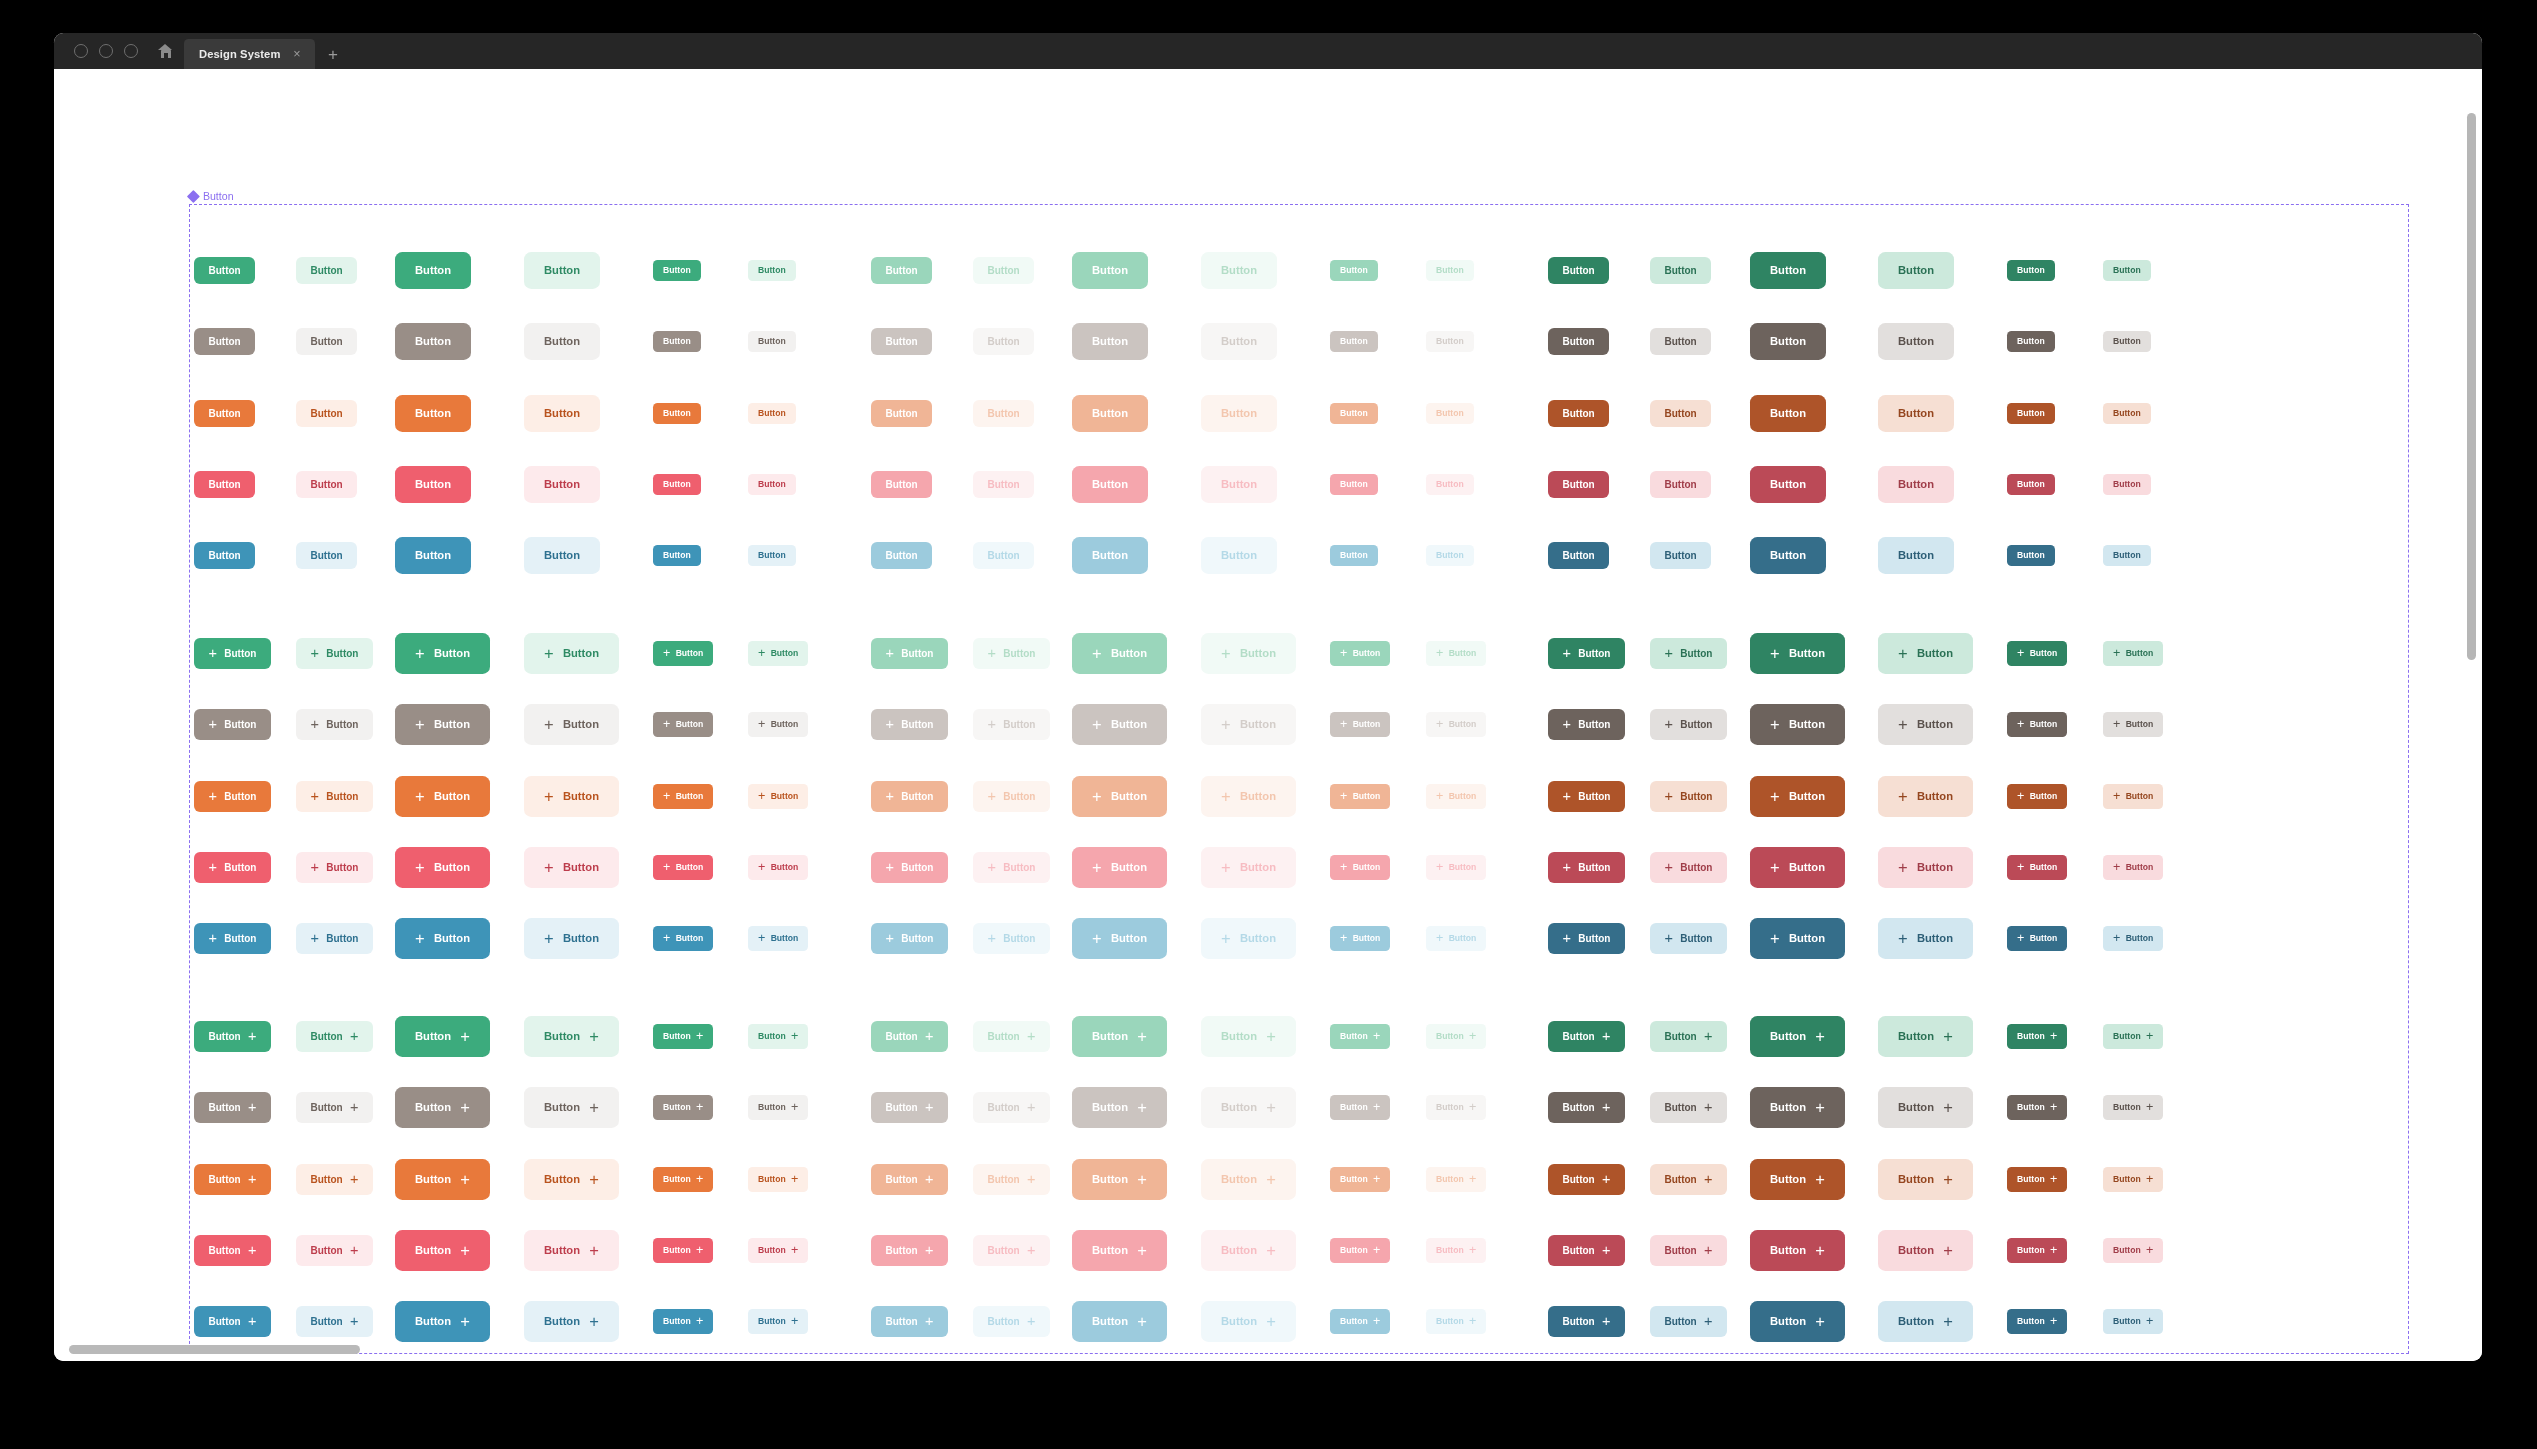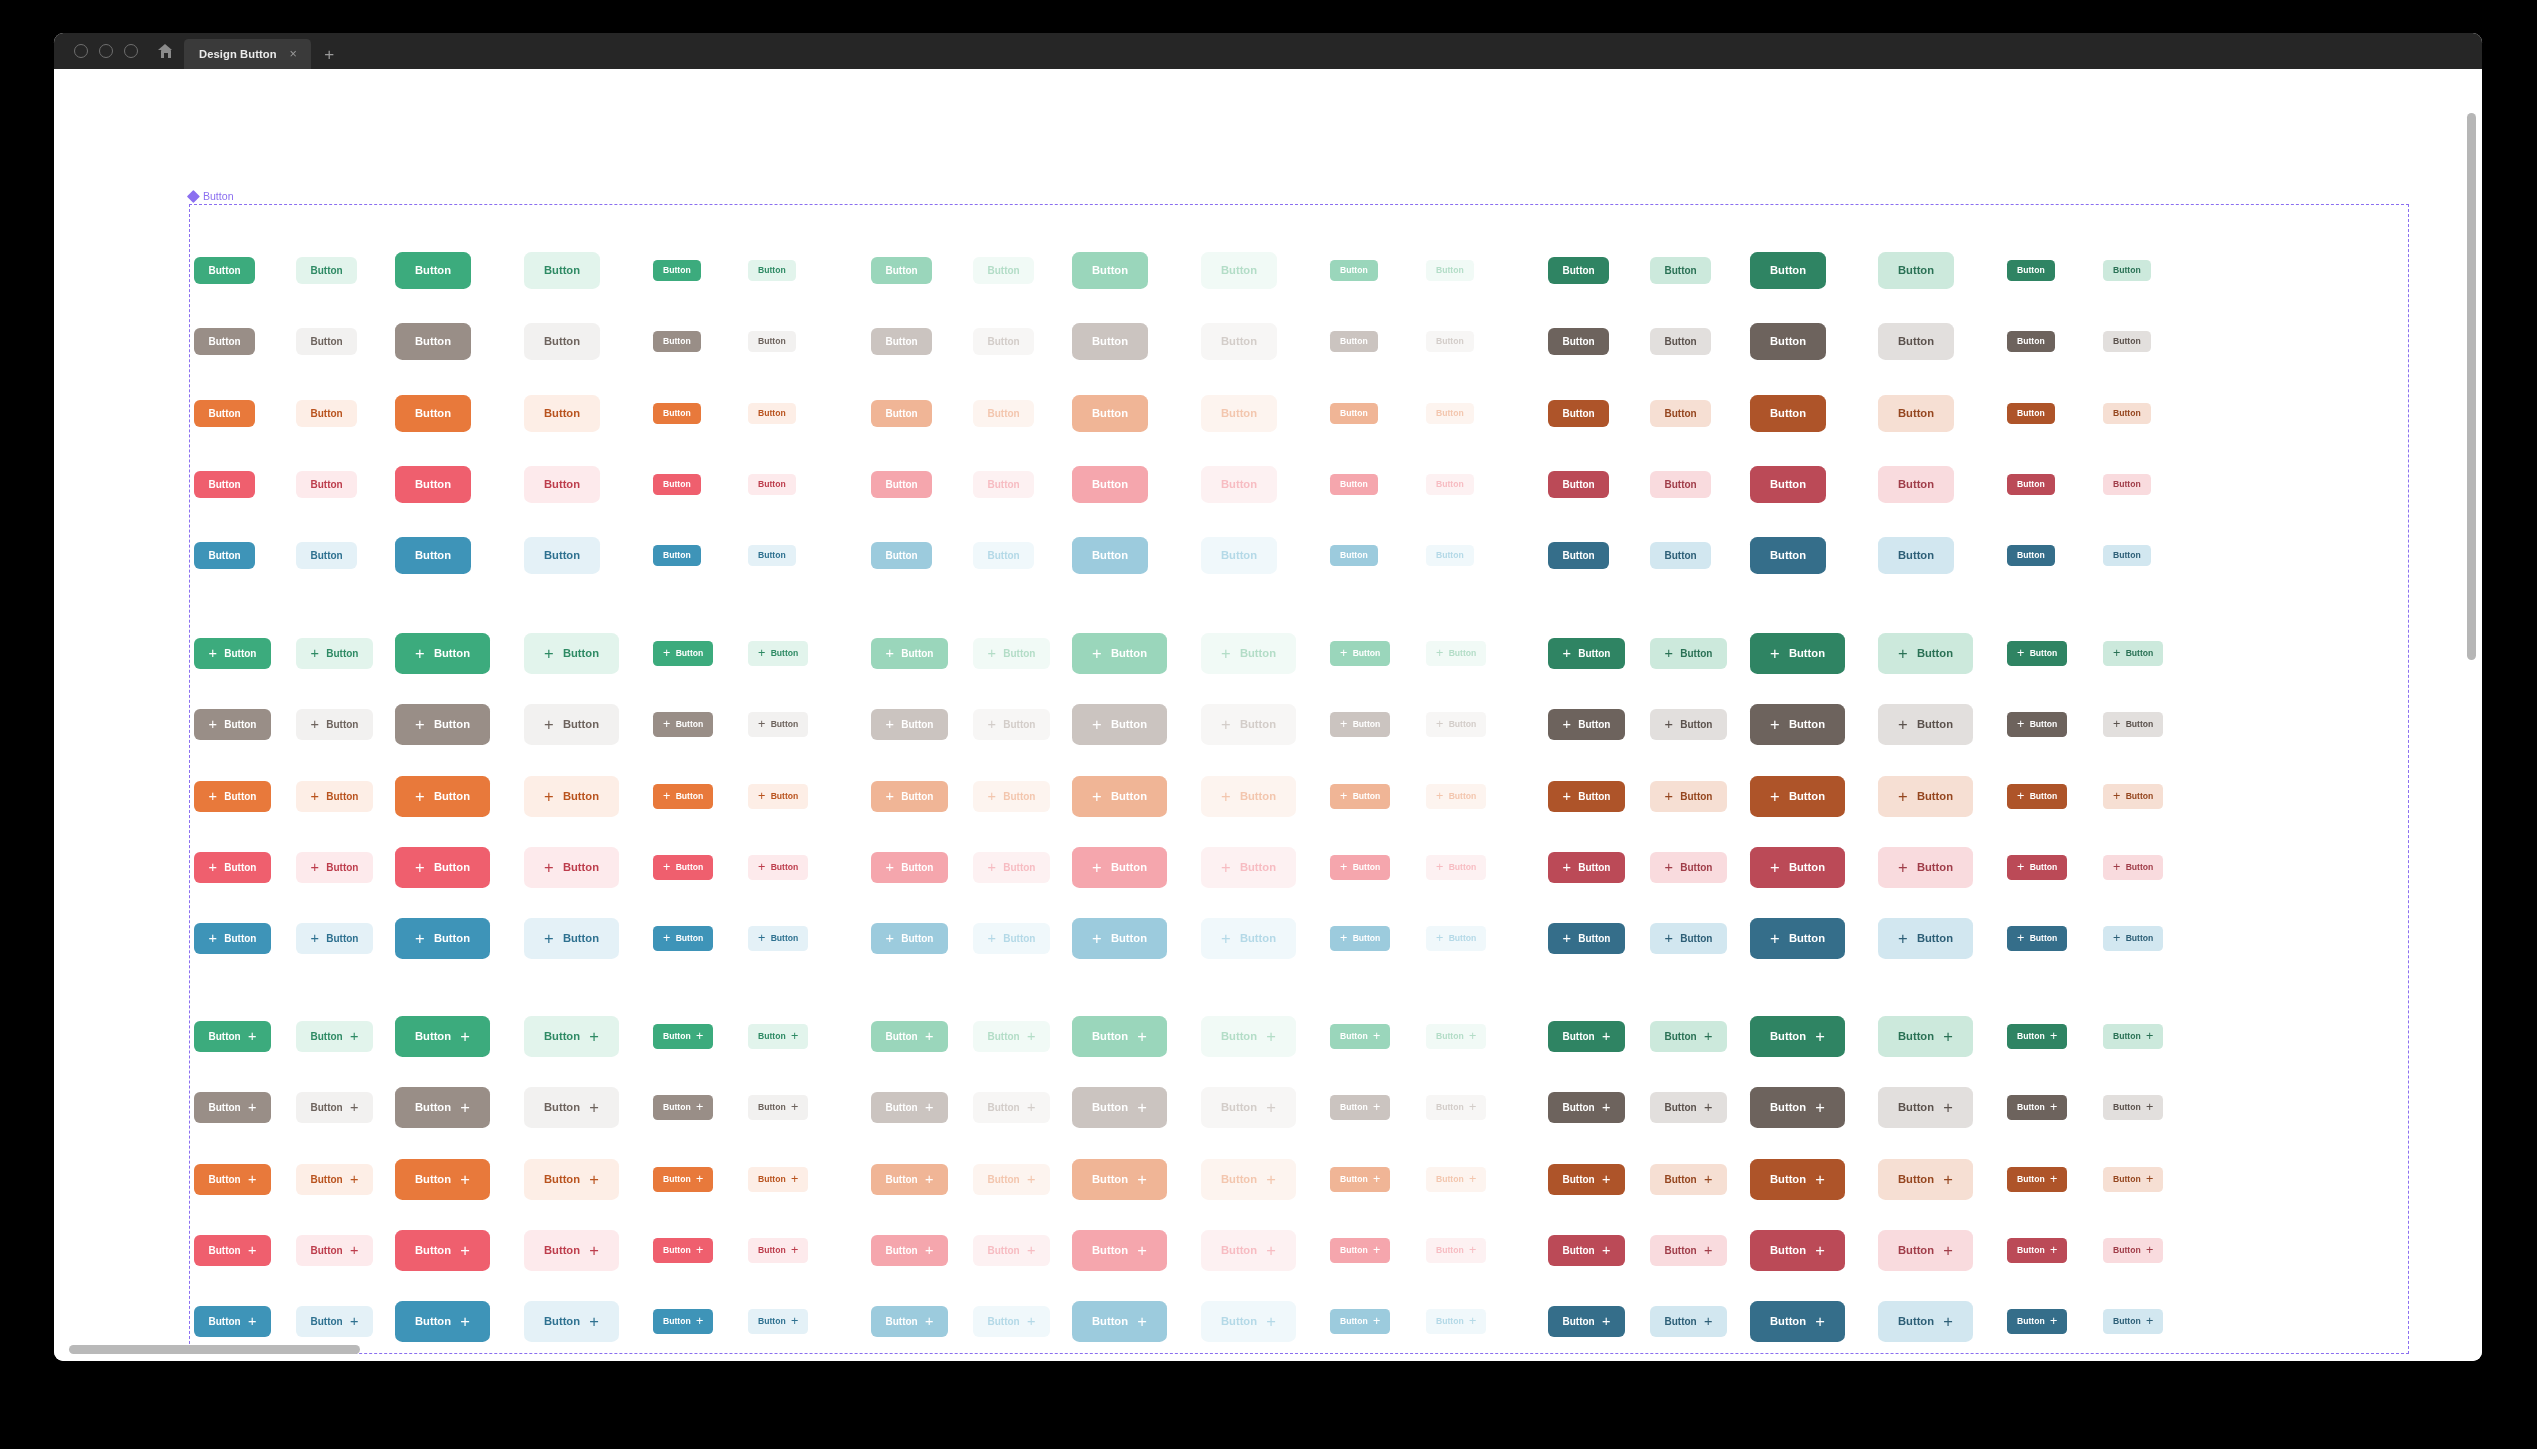--- a/index.html
+++ b/index.html
@@ -99,21 +99,21 @@
     </div>
     <div id="home-btn">
       <span class="home-icon">
         <i class="roof"></i>
           <i class="body"></i>
           <i class="door"></i>
       </span>
     </div>
     <div id="tabstrip">
       <div class="tab">
-        <span>Design Button</span>
+        <span>Design System</span>
         <span class="close">×</span>
       </div>
       <div class="newtab">+</div>
     </div>
   </div>
 
   <div id="canvas">
 
     <div id="frame-label">
       <span class="comp-glyph">

